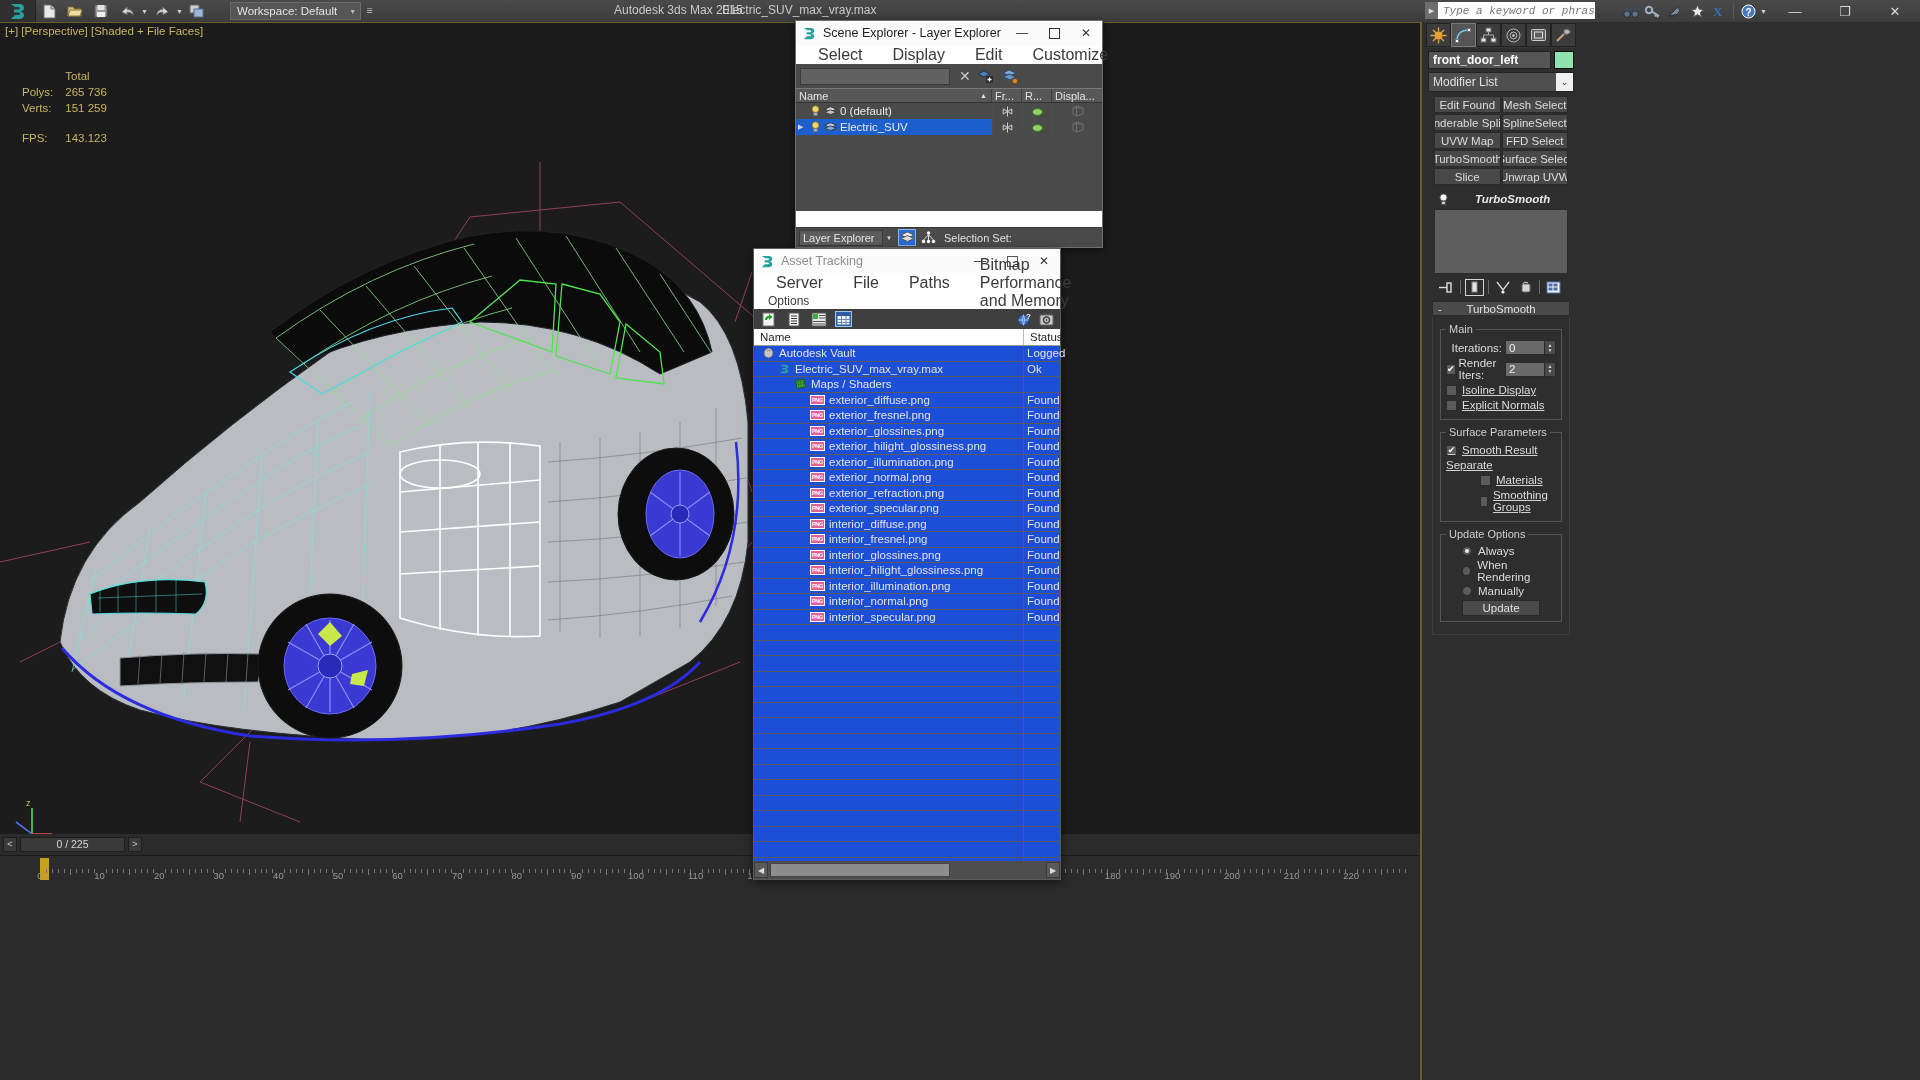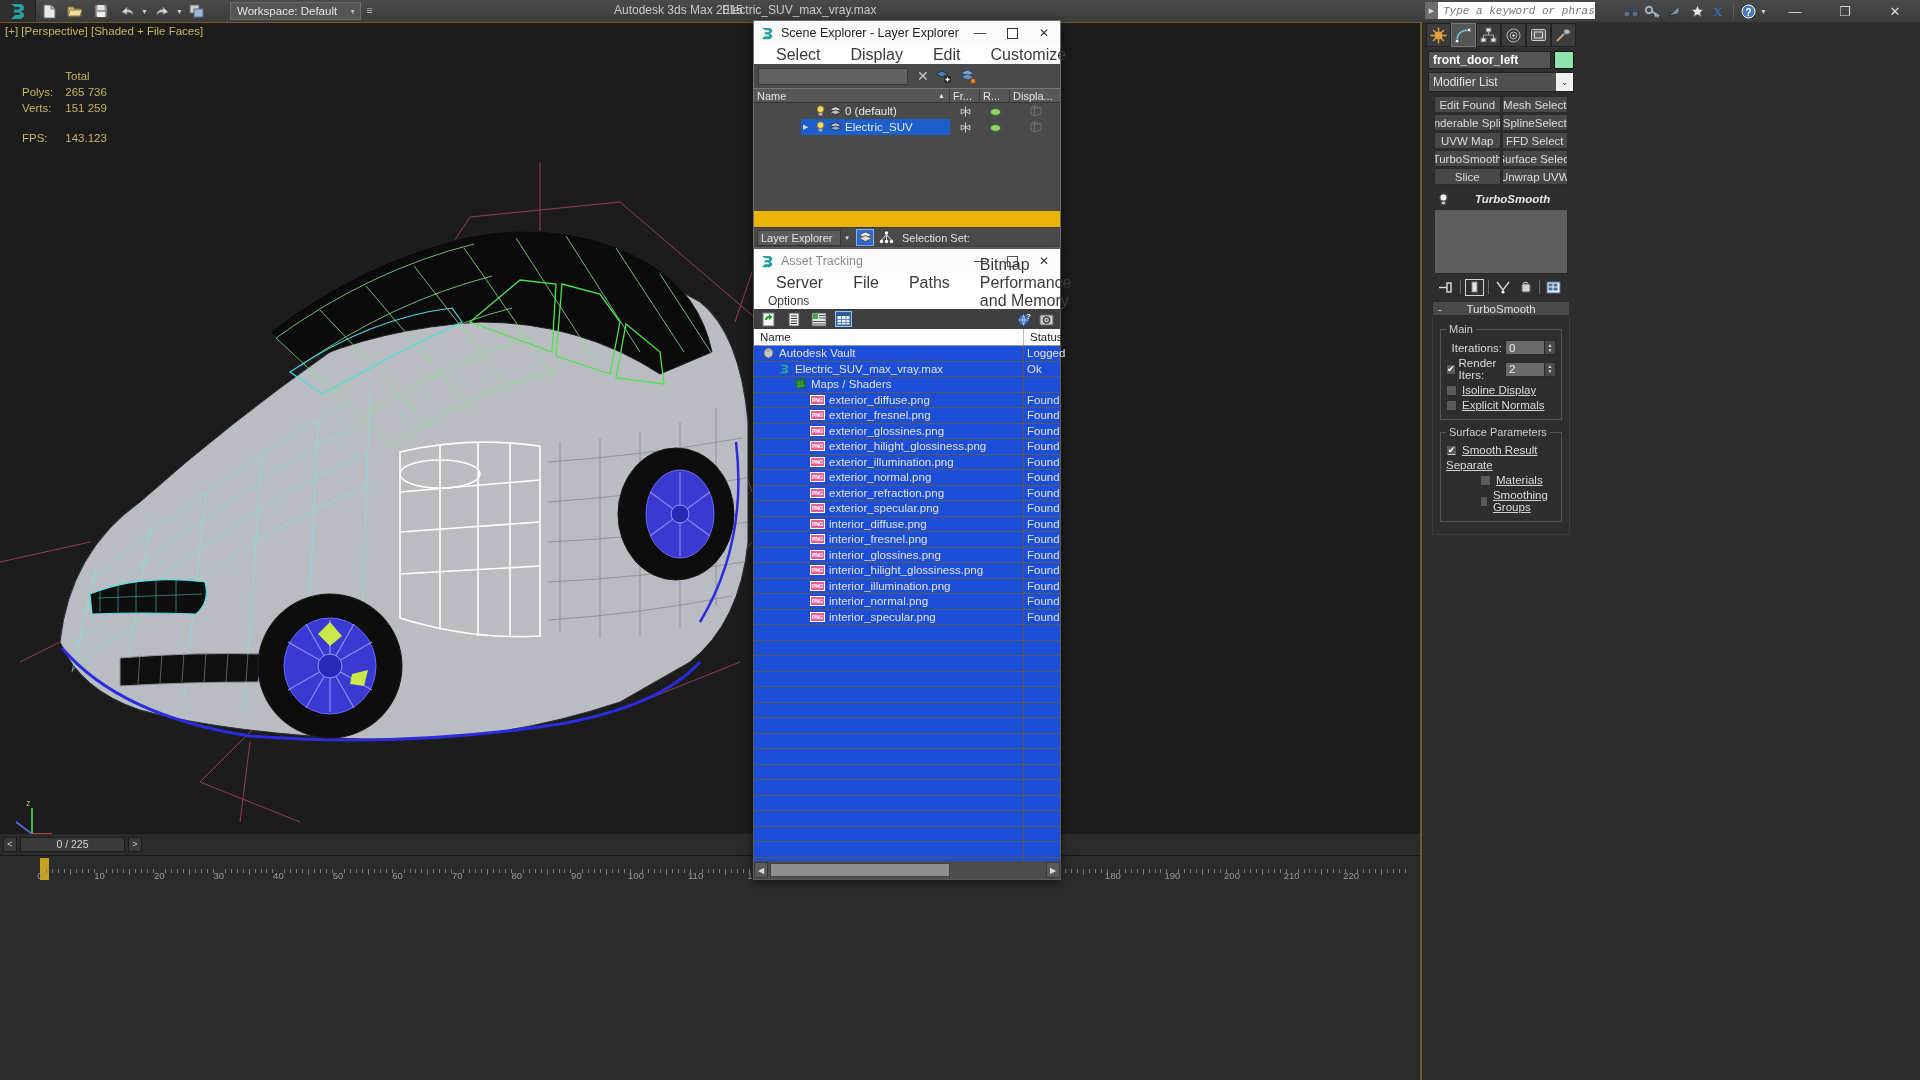--- a/index.html
+++ b/index.html
@@ -115,37 +115,37 @@
   .wt-text.dim { color:#8c8c8c; }
   .wt-ctl { margin-left:auto; display:flex; }
   .wt-ctl span { width:32px; height:24px; display:flex; align-items:center; justify-content:center;
      font-size:12px; color:#333; }
   .menubar { height:19px; background:#fff; display:flex; align-items:center; padding-left:14px; gap:22px; }
   .menubar span { font-size:16px; color:#3a3a3a;margin-left:8px; }
   .menubar2 { height:17px; background:#fff; display:flex; align-items:center; padding-left:14px; }
   .menubar2 span { font-size:12px; color:#3a3a3a; }
 
   
-  #scene-explorer { left:753px; top:20px; width:308px; height:228px; background:#eab308;
+  #scene-explorer { left:795px; top:20px; width:308px; height:228px; background:#ffffff;
      border:1px solid #6f6f6f; }
   .se-search { height:24px; background:#4a4a4a; display:flex; align-items:center; padding:2px 4px; }
   .se-inp { width:150px; height:17px; background:#616161; border:1px solid #3a3a3a; }
   .se-x { margin-left:9px; color:#c9c9c9; font-size:14px; }
   .se-i { width:20px; height:18px; margin-left:5px; display:flex; align-items:center; justify-content:center; }
   .se-hdr { display:flex; height:15px; background:#575757; border-top:1px solid #777;
      border-bottom:1px solid #333; }
   .se-hcell { font-size:11px; color:#e4e4e4; padding-left:3px; display:flex; align-items:center;
      border-right:1px solid #3d3d3d; }
   .se-row { display:flex; height:16px; align-items:center; }
   .se-row.sel .se-name { background:#1b5ecc; }
   .se-name { flex:1; display:flex; align-items:center; gap:3px; padding-left:14px; color:#e8e8e8;
      font-size:11.5px; height:16px; }
   .se-col { width:30px; height:16px; display:flex; align-items:center; justify-content:center;
      border-left:1px solid #4d4d4d; }
-  .se-body { height:108px; background:#4a4a4a;padding-left:47px; }
+  .se-body { height:108px; background:#4a4a4a; }
   .se-foot { position:absolute; left:0; bottom:0; width:100%; height:20px; background:#4a4a4a;
      display:flex; align-items:center; padding:0 3px; gap:3px; border-top:1px solid #3a3a3a; }
   .se-combo { width:84px; height:16px; background:#5c5c5c; border:1px solid #3a3a3a; font-size:11px;
      color:#e4e4e4; padding-left:3px; display:flex; align-items:center; }
   .se-combo-arr { width:12px; height:16px; background:#4a4a4a; display:flex; align-items:center;
      justify-content:center; font-size:6px; color:#ddd; }
   .se-tgl { width:18px; height:17px; display:flex; align-items:center; justify-content:center; }
   .se-tgl.on { background:#2a6bd4; border:1px solid #86b6ef; }
 
   
@@ -871,20 +871,38 @@
           <div class="cbrow" style="margin-left:34px">
             <span class="cbox"></span>
             <span class="flabel">Materials</span>
           </div>
           <div class="cbrow" style="margin-left:34px">
             <span class="cbox"></span>
             <span class="flabel">Smoothing Groups</span>
           </div>
         </fieldset>
 
+        <fieldset>
+          <legend>Update Options</legend>
+          <div class="radiorow">
+            <span class="radio">
+                <span class="dot"></span>
+              </span>
+            <span class="flabel">Always</span>
+          </div>
+          <div class="radiorow">
+            <span class="radio"></span>
+            <span class="flabel">When Rendering</span>
+          </div>
+          <div class="radiorow">
+            <span class="radio"></span>
+            <span class="flabel">Manually</span>
+          </div>
+          <div class="updbtn">Update</div>
+        </fieldset>
       </div>
     </div>
   </div>
 </div>
 
 <div class="win" id="scene-explorer">
   <div class="win-title">
     <svg width="15" height="15" viewBox="0 0 16 16">
         <path d="M2 2 L9 2 Q13 2 13 5 Q13 7.5 10 8 Q13 8.5 13 11 Q13 14 9 14 L2 14 L5 11 L8 11 Q9.8 11 9.8 9.8 Q9.8 9 8 9 L5 9 L5 6.6 L8 6.6 Q9.8 6.6 9.8 5.6 Q9.8 4.6 8 4.6 L5.5 4.6 Z" fill="#27a0a0"></path>
       </svg>

